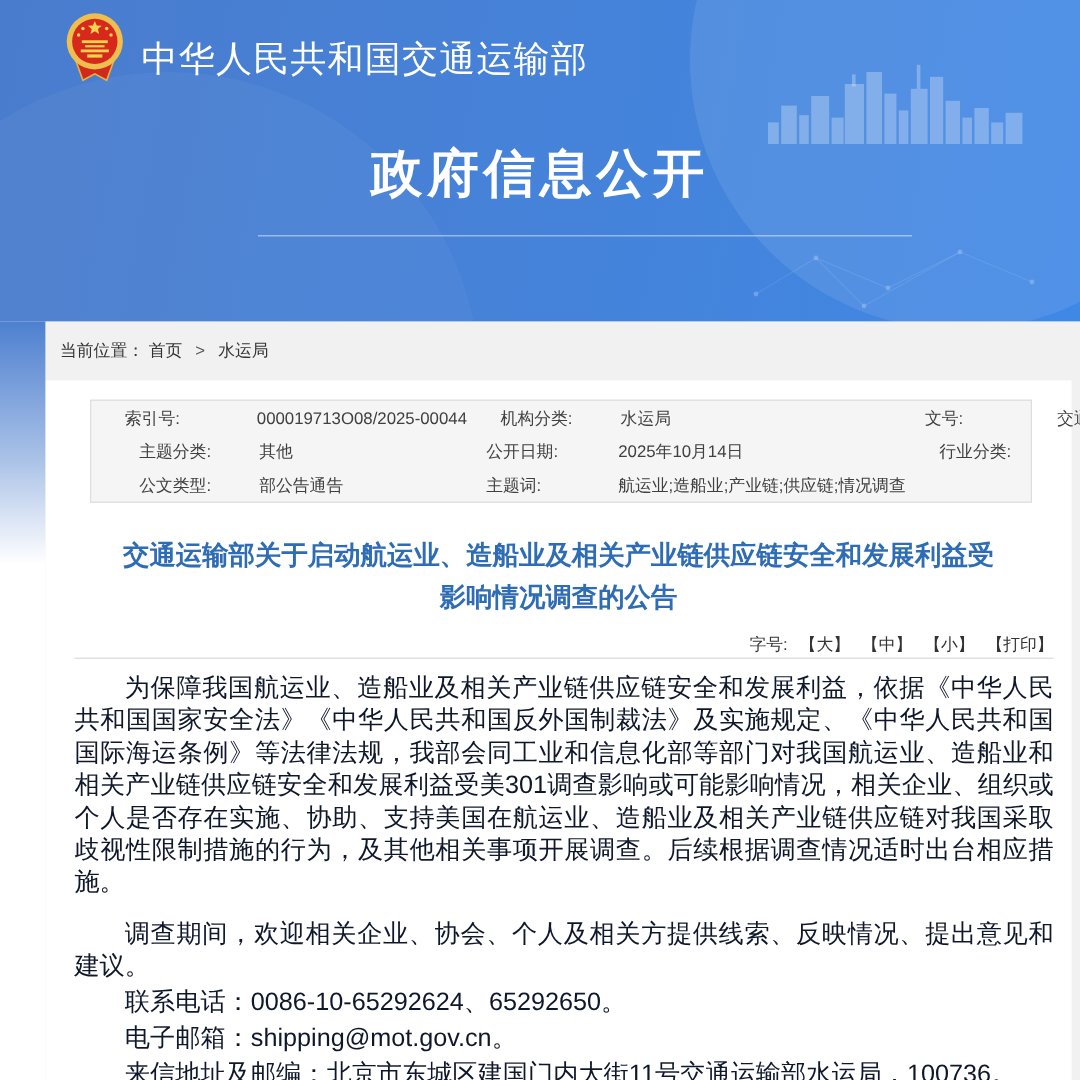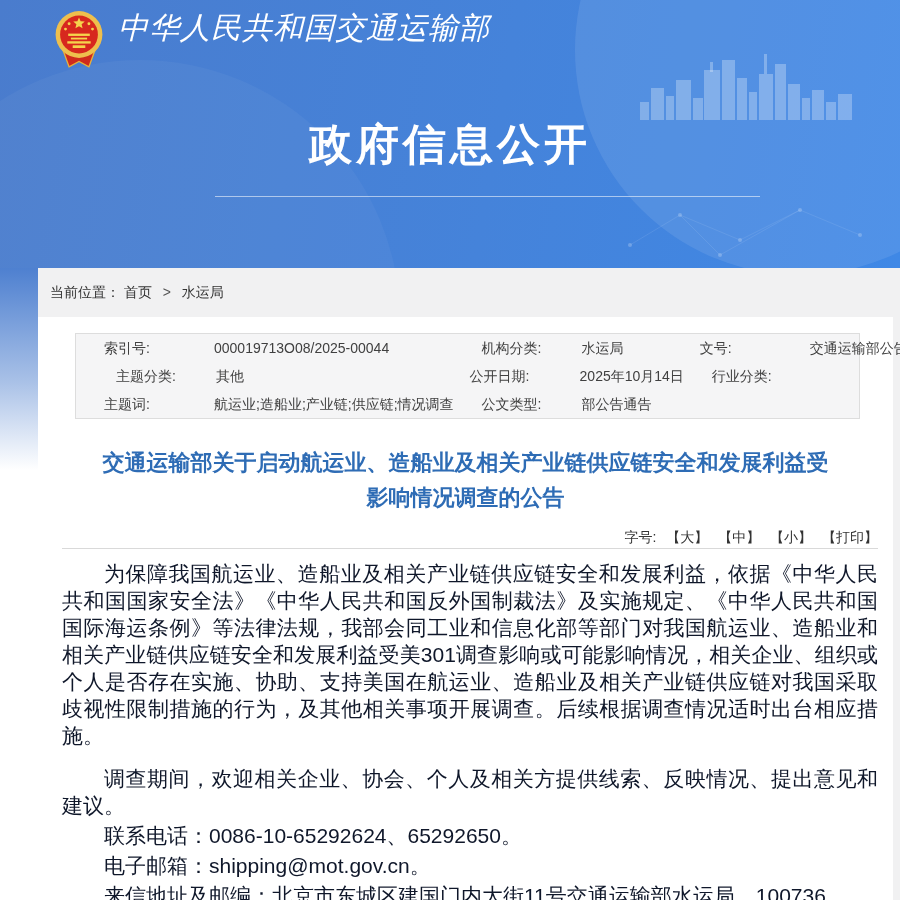--- a/index.html
+++ b/index.html
@@ -8,21 +8,21 @@
 
   
   .banner { position:absolute; top:0; left:0; width:900px; height:268px;
     background:linear-gradient(100deg,#4a7ccd 0%,#4583da 55%,#3f88e6 100%); overflow:hidden; }
   .banner-circle { position:absolute; left:575px; top:-175px; width:450px; height:450px;
     border-radius:50%; background:rgba(255,255,255,0.09); }
   .banner-circle2 { position:absolute; left:-120px; top:60px; width:520px; height:520px;
     border-radius:50%; background:rgba(255,255,255,0.04); }
   .skyline { position:absolute; left:640px; top:52px; }
   .constellation { position:absolute; left:620px; top:195px; opacity:.5; }
-  .brand { position:absolute; left:52px; top:8px; display:flex; align-items:flex-start;font-style:italic; }
+  .brand { position:absolute; left:52px; top:8px; display:flex; align-items:flex-end; }
   .emblem { width:54px; height:62px; }
   .site-name { margin-left:12px; color:#ffffff; font-size:30px; letter-spacing:1px; }
   .page-title { position:absolute; left:0; top:116px; width:100%; text-align:center;
     color:#ffffff; font-size:43px; font-weight:bold; letter-spacing:4px; }
   .title-underline { position:absolute; left:215px; top:196px; width:545px; height:1px;
     background:rgba(255,255,255,0.55); }
 
   
   .left-strip { position:absolute; left:0; top:268px; width:38px; height:632px;
     background:linear-gradient(to bottom,#4e80d0 0%,#a9c1e7 18%,#ffffff 32%,#ffffff 100%); }
@@ -154,27 +154,27 @@
         <span class="meta-label">主题分类:</span>
         <span class="meta-value">其他</span>
       </div>
       <div class="meta-cell">
         <span class="meta-label">公开日期:</span>
         <span class="meta-value">2025年10月14日</span>
       </div>
       <div class="meta-cell right">
         <span class="meta-label">行业分类:</span>
       </div>
+      <div class="meta-cell right">
+        <span class="meta-label">公文类型:</span>
+        <span class="meta-value">部公告通告</span>
+      </div>
       <div class="meta-cell">
         <span class="meta-label">主题词:</span>
         <span class="meta-value">航运业;造船业;产业链;供应链;情况调查</span>
-      </div>
-      <div class="meta-cell right">
-        <span class="meta-label">公文类型:</span>
-        <span class="meta-value">部公告通告</span>
       </div>
     </div>
 
     <h1 class="article-title">交通运输部关于启动航运业、造船业及相关产业链供应链安全和发展利益受影响情况调查的公告</h1>
 
     <div class="controls">
       <span>字号:</span>
       <span>【大】</span>
       <span>【中】</span>
       <span>【小】</span>

